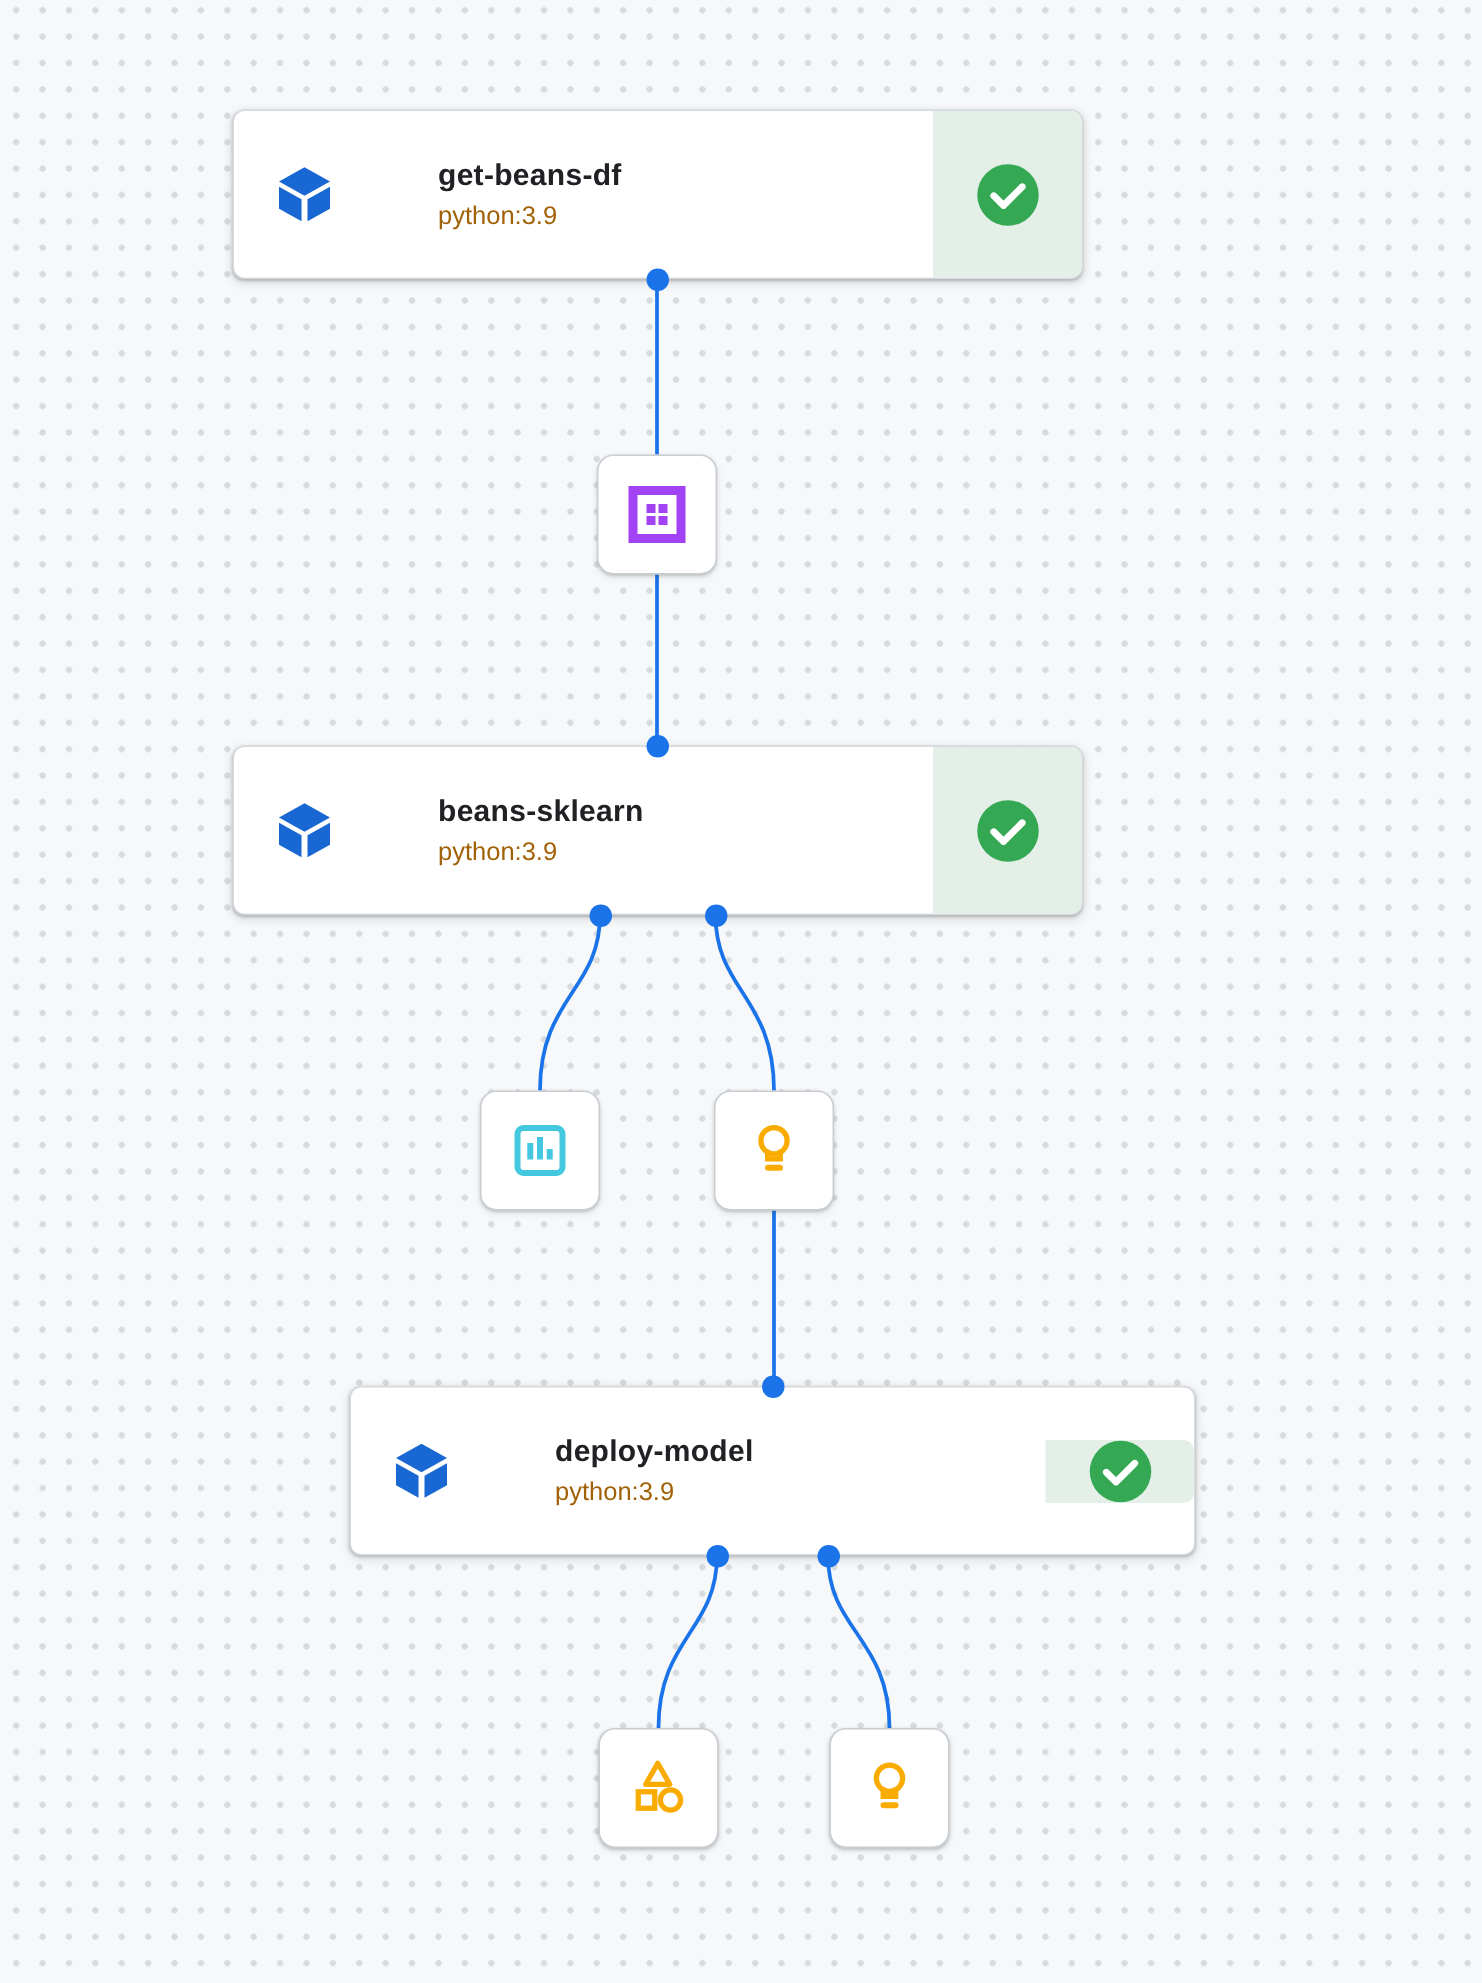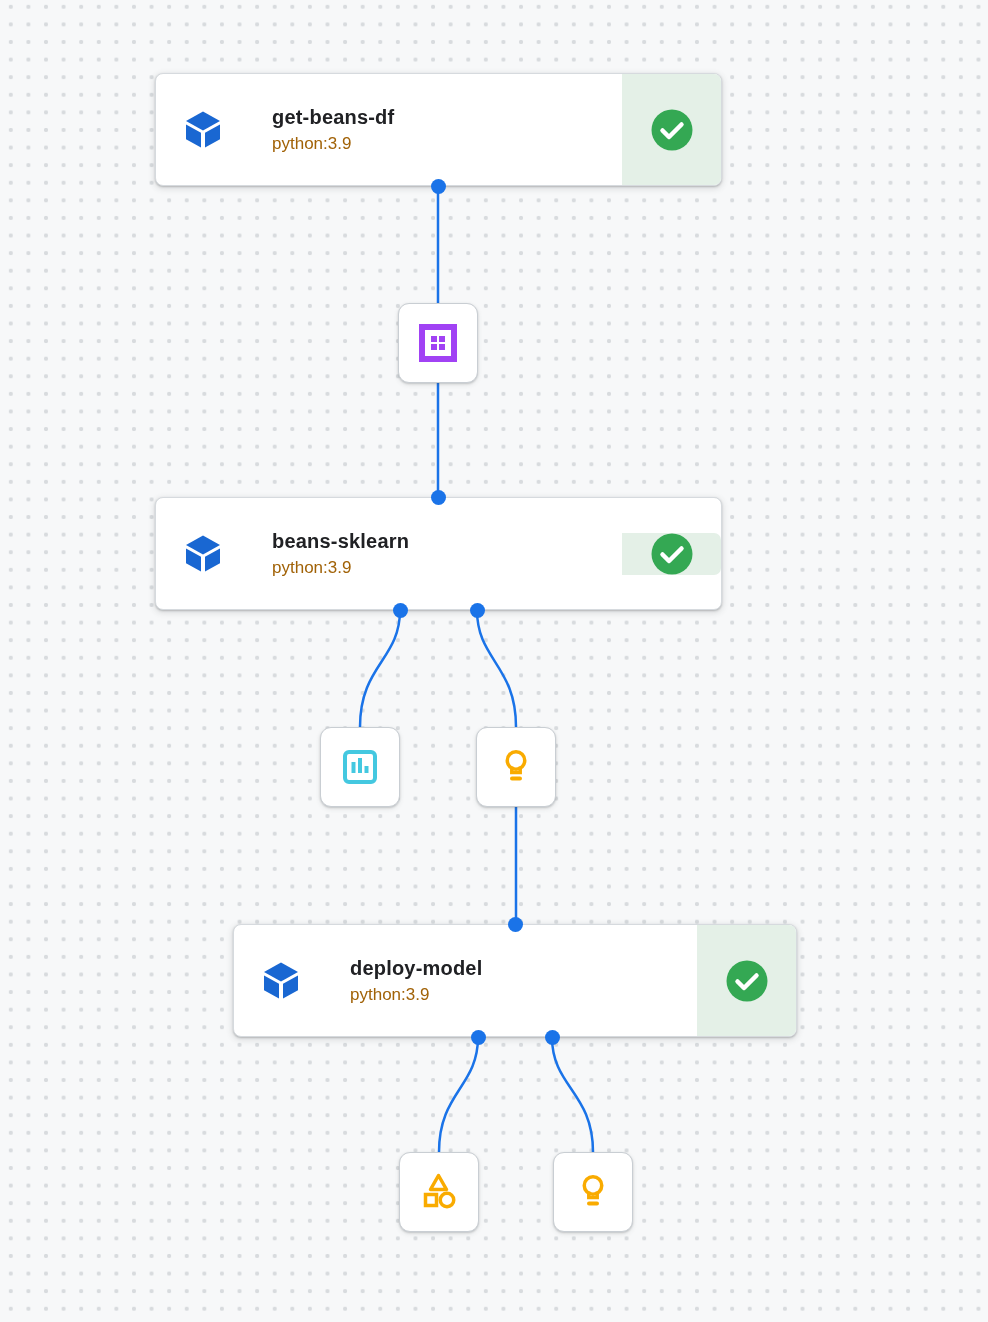--- a/index.html
+++ b/index.html
@@ -20,21 +20,21 @@
 
   .step-card{
     position:absolute;z-index:2;height:113px;
     background:#ffffff;
     border:1px solid #d6dade;border-radius:8px;
     box-shadow:0 1px 2px rgba(60,64,67,.28), 0 2px 6px 1px rgba(60,64,67,.14);
     display:flex;align-items:stretch;box-sizing:border-box;
   }
   .step-body{flex:1;display:flex;align-items:center;min-width:0;}
   .step-icon{margin-left:26px;width:42px;height:42px;flex:0 0 auto;display:flex;}
-  .step-info{margin-left:48px;}
+  .step-info{margin-left:68px;}
   .step-title{font-size:20px;font-weight:bold;color:#202124;letter-spacing:.2px;margin-bottom:5px;}
   .step-subtitle{font-size:17px;color:#a16207;}
   .status-section{
     width:99px;flex:0 0 auto;background:#e4f0e7;
     border-radius:0 7px 7px 0;
     display:flex;align-items:center;justify-content:center;
   }
   .status-icon{width:42px;height:42px;display:flex;}
 
   .artifact-card{
@@ -94,21 +94,21 @@
       <svg viewBox="0 0 44 44" width="44" height="44">
         <rect x="6" y="6" width="32" height="32" fill="none" stroke="#a142f4" stroke-width="6"></rect>
         <rect x="15" y="15" width="6" height="6" fill="#a142f4"></rect>
         <rect x="23" y="15" width="6" height="6" fill="#a142f4"></rect>
         <rect x="15" y="23" width="6" height="6" fill="#a142f4"></rect>
         <rect x="23" y="23" width="6" height="6" fill="#a142f4"></rect>
       </svg>
     </span>
   </div>
 
-  <div class="step-card" style="left:155px;top:497px;width:567px;align-items:center;">
+  <div class="step-card" style="left:155px;top:497px;width:567px;">
     <div class="step-body">
       <span class="step-icon">
         <svg viewBox="0 0 42 42" width="42" height="42">
           <polygon points="21,2.5 38,12 21,21.5 4,12" fill="#1967d2"></polygon>
           <polygon points="4,15.5 19,23.8 19,38.5 4,30.2" fill="#1967d2"></polygon>
           <polygon points="38,15.5 23,23.8 23,38.5 38,30.2" fill="#1967d2"></polygon>
         </svg>
       </span>
       <div class="step-info">
         <div class="step-title">beans-sklearn</div>
@@ -139,21 +139,21 @@
   <div class="artifact-card" style="left:476px;top:727px;">
     <span class="artifact-icon">
       <svg viewBox="0 0 44 44" width="44" height="44" fill="none" stroke="#f9ab00">
         <circle cx="22" cy="15.5" r="8.75" stroke-width="3.5"></circle>
         <path d="M17.8 21.5 L17.8 27.5 L26.2 27.5 L26.2 21.5" stroke-width="3.5"></path>
         <line x1="18" y1="33.5" x2="26" y2="33.5" stroke-width="4" stroke-linecap="round"></line>
       </svg>
     </span>
   </div>
 
-  <div class="step-card" style="left:233px;top:924px;width:564px;">
+  <div class="step-card" style="left:233px;top:924px;width:564px;align-items:center;">
     <div class="step-body">
       <span class="step-icon">
         <svg viewBox="0 0 42 42" width="42" height="42">
           <polygon points="21,2.5 38,12 21,21.5 4,12" fill="#1967d2"></polygon>
           <polygon points="4,15.5 19,23.8 19,38.5 4,30.2" fill="#1967d2"></polygon>
           <polygon points="38,15.5 23,23.8 23,38.5 38,30.2" fill="#1967d2"></polygon>
         </svg>
       </span>
       <div class="step-info">
         <div class="step-title">deploy-model</div>

